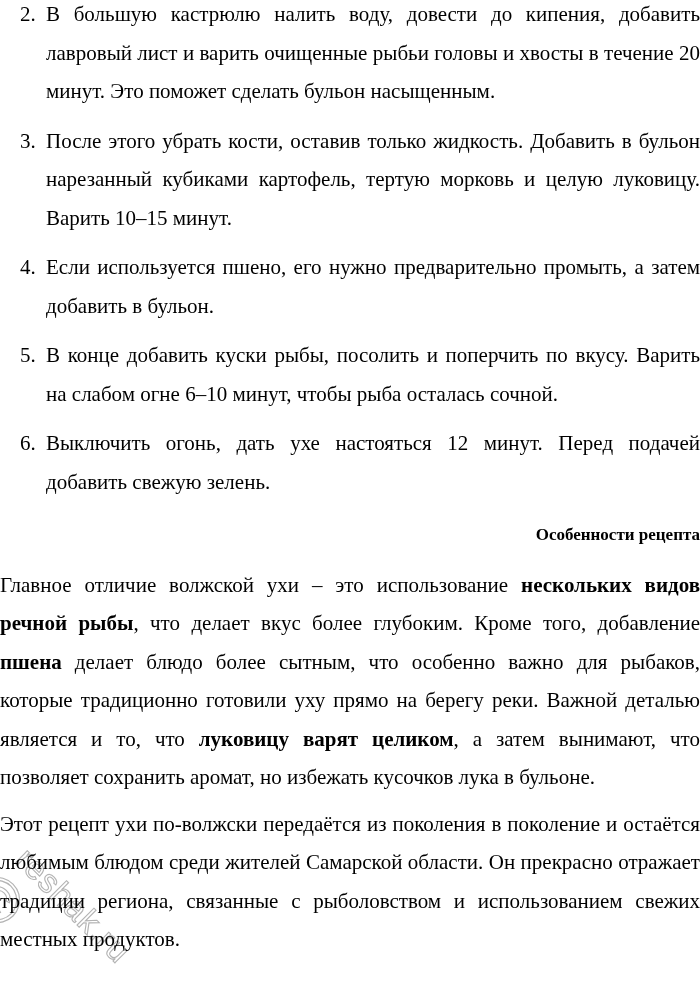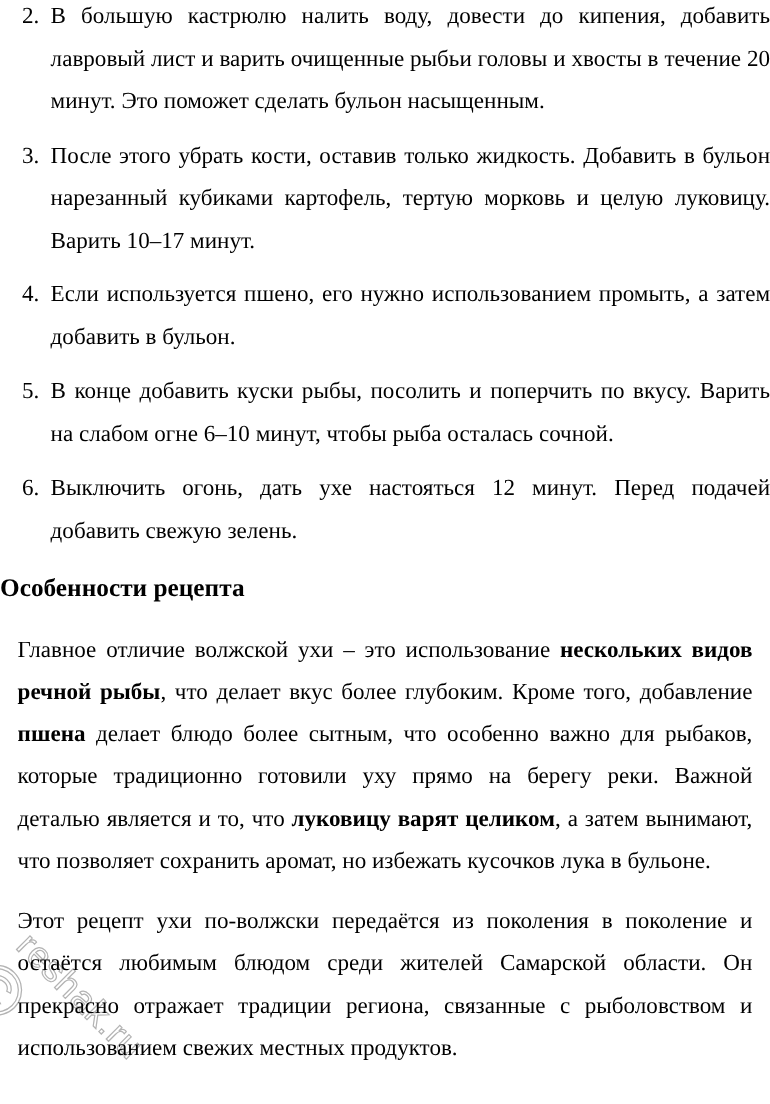--- a/index.html
+++ b/index.html
@@ -40,30 +40,31 @@
     flex: none;
     width: 46px;
     padding-left: 20px;
     box-sizing: border-box;
   }
   .step-text {
     flex: 1;
     text-align: justify;
   }
   .section-heading {
-    font-size: 23px;
+    font-size: 17px;
     line-height: 38.5px;
     font-weight: bold;
     margin: 15px 0 11px 0;
+    text-align: right;
   }
   .para {
     font-size: 21px;
     line-height: 38.5px;
     text-align: justify;
-    margin: 16px;
+    margin: 0;
   }
   .para + .para {
     margin-top: 8px;
   }
   .para .b {
     font-weight: bold;
   }
   .watermark {
     position: absolute;
     left: 34px;
@@ -101,25 +102,25 @@
 
   <div class="content">
 
     <div class="steps">
       <div class="step">
         <span class="step-num">2.</span>
         <span class="step-text">В большую кастрюлю налить воду, довести до кипения, добавить лавровый лист и варить очищенные рыбьи головы и хвосты в течение 20 минут. Это поможет сделать бульон насыщенным.</span>
       </div>
       <div class="step">
         <span class="step-num">3.</span>
-        <span class="step-text">После этого убрать кости, оставив только жидкость. Добавить в бульон нарезанный кубиками картофель, тертую морковь и целую луковицу. Варить 10–17 минут.</span>
+        <span class="step-text">После этого убрать кости, оставив только жидкость. Добавить в бульон нарезанный кубиками картофель, тертую морковь и целую луковицу. Варить 10–15 минут.</span>
       </div>
       <div class="step">
         <span class="step-num">4.</span>
-        <span class="step-text">Если используется пшено, его нужно использованием промыть, а затем добавить в бульон.</span>
+        <span class="step-text">Если используется пшено, его нужно предварительно промыть, а затем добавить в бульон.</span>
       </div>
       <div class="step">
         <span class="step-num">5.</span>
         <span class="step-text">В конце добавить куски рыбы, посолить и поперчить по вкусу. Варить на слабом огне 6–10 минут, чтобы рыба осталась сочной.</span>
       </div>
       <div class="step">
         <span class="step-num">6.</span>
         <span class="step-text">Выключить огонь, дать ухе настояться 12 минут. Перед подачей добавить свежую зелень.</span>
       </div>
     </div>

